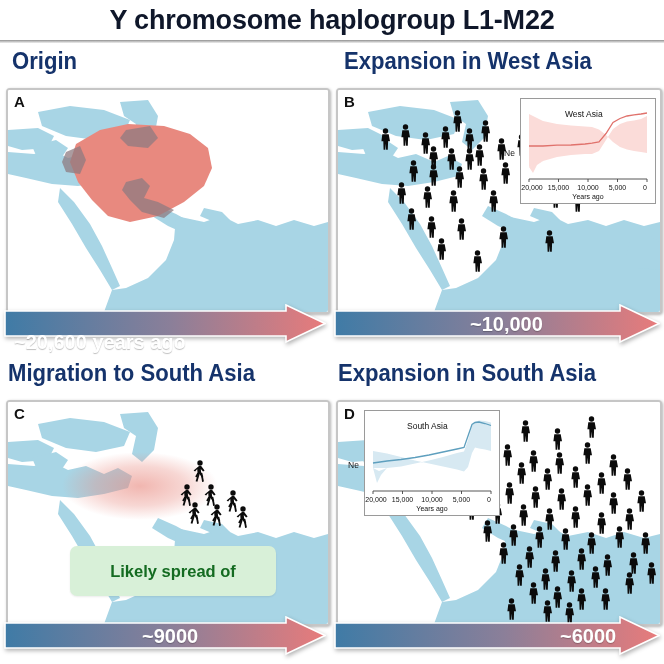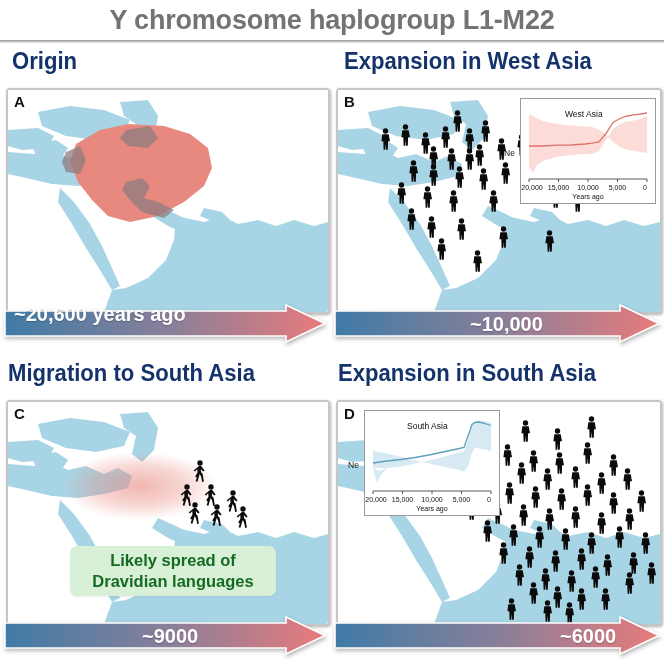--- a/index.html
+++ b/index.html
@@ -1,21 +1,21 @@
 <!DOCTYPE html>
 <html><head>
 <meta charset="utf-8">
 <style>
   html,body{margin:0;padding:0;background:#ffffff;}
   body{width:664px;height:664px;font-family:"Liberation Sans",sans-serif;overflow:hidden;}
   #fig{position:relative;width:664px;height:664px;background:#fff;}
 
   .fig-title{
     position:absolute;left:0;top:2px;width:664px;height:36px;
-    text-align:center;font-size:27px;font-weight:bold;color:#737373;
+    text-align:center;font-size:27px;font-weight:bold;color:#0f172a;
     letter-spacing:-0.2px;line-height:36px;white-space:nowrap;
   }
   .title-rule{
     position:absolute;left:0;top:40px;width:664px;height:3px;
     background:linear-gradient(180deg,#8f8f8f 0%,#bdbdbd 45%,#efefef 100%);
   }
 
   .panel-head{
     position:absolute;font-size:23px;font-weight:bold;color:#15336b;
     line-height:30px;white-space:nowrap;transform:scaleX(.96);transform-origin:left center;
@@ -464,21 +464,20 @@
           <svg width="14" height="24" viewBox="0 0 14 24">
             <circle cx="7" cy="3" r="2.7" fill="#0b0b0b"></circle>
             <path d="M6.0,6.0 h2.2 l3.4,4.4 l-1.5,1.2 l-2.3,-2.6 l0.3,3.6 l2.2,4.2 l-1.4,0.9 l-2.6,-4.2 l-2.6,4.0 l-1.5,-0.9 l2.3,-4.0 l-0.3,-3.6 l-2.1,2.5 l-1.5,-1.1 Z" fill="#0b0b0b"></path>
             <path d="M5.4,12.5 l1.6,0.6 l-2.6,8.6 l-1.8,-0.5 Z" fill="#0b0b0b"></path>
             <path d="M7.6,12.5 l1.7,0.5 l1.6,8.6 l-1.8,0.4 Z" fill="#0b0b0b"></path>
           </svg>
         </div>
 
       <div class="callout" style="left:62px;top:144px;width:206px;height:50px;">
         <span>Likely spread of</span>
-        <span>Dravidian languages</span>
       </div>
     </div>
     <div class="panel-letter">C</div>
   </div>
 
   <div class="panel" style="left:336px;top:400px;width:322px;height:222px;">
     <div class="map-wrap">
       <svg class="map-svg" viewBox="0 0 322 222" preserveAspectRatio="none">
         <rect x="0" y="0" width="322" height="222" fill="#ffffff"></rect>
         <g fill="#a8d5e5">
@@ -868,21 +867,21 @@
       <defs>
           <linearGradient id="gA" x1="0" y1="0" x2="1" y2="0">
         <stop offset="0%" stop-color="#3f7ba6"></stop>
             <stop offset="52%" stop-color="#8b7f99"></stop>
             <stop offset="100%" stop-color="#e87b7b"></stop>
       </linearGradient>
         </defs>
       <path d="M1,7 L282,7 L282,1 L321,19.5 L282,38 L282,32 L1,32 Z" fill="url(#gA)" stroke="#ffffff" stroke-width="1.6"></path>
     </svg>
   </div>
-  <div class="arrow-label" style="left:14px;top:304px;">~20,600 years ago</div>
+  <div class="arrow-label" style="left:14px;top:332px;">~20,600 years ago</div>
 
   <div class="arrow" style="left:334px;top:304px;width:326px;height:40px;">
     <svg width="326" height="40" viewBox="0 0 326 40">
       <defs>
           <linearGradient id="gB" x1="0" y1="0" x2="1" y2="0">
         <stop offset="0%" stop-color="#3f7ba6"></stop>
             <stop offset="52%" stop-color="#8b7f99"></stop>
             <stop offset="100%" stop-color="#e87b7b"></stop>
       </linearGradient>
         </defs>

